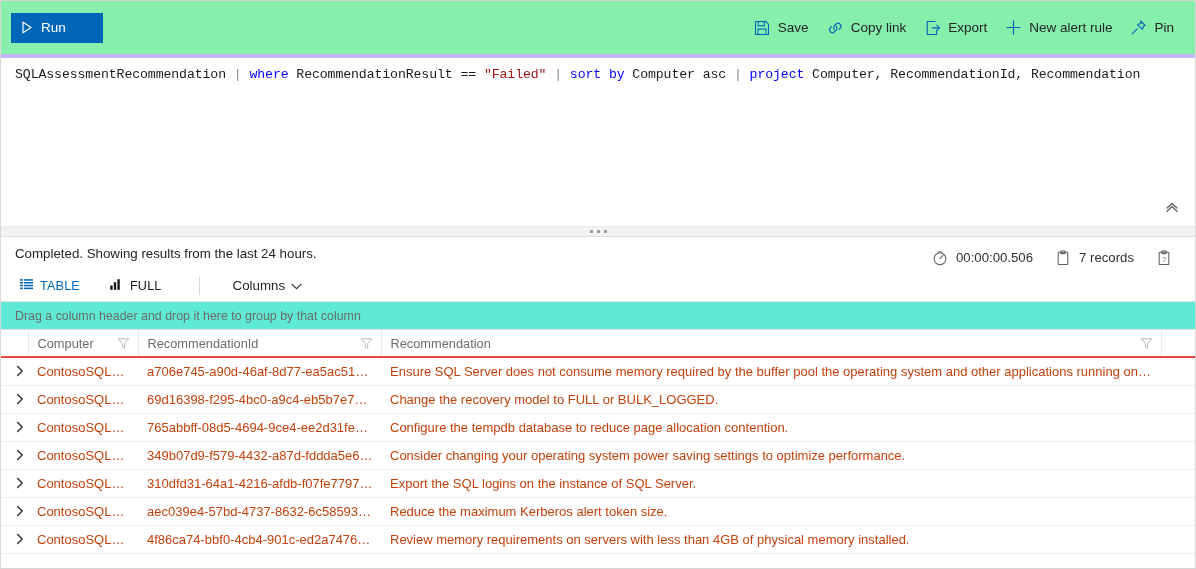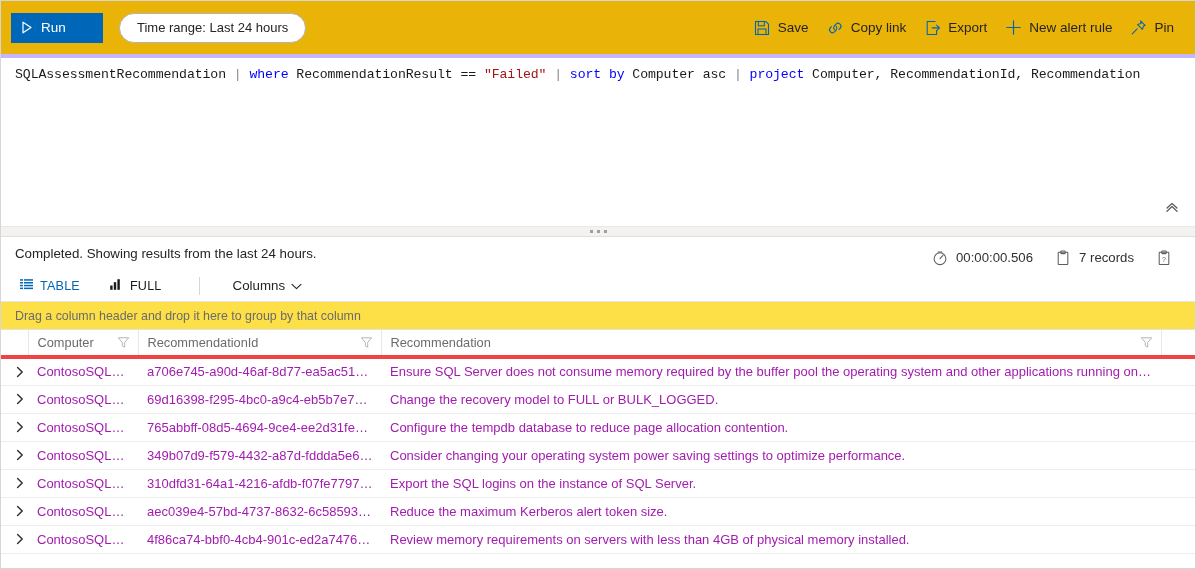--- a/index.html
+++ b/index.html
@@ -23,21 +23,21 @@
     background: #fff;
   }
 
   
   .toolbar {
     height: 53px;
     flex: 0 0 53px;
     display: flex;
     align-items: center;
     padding: 0 12px 0 10px;
-    background: #eab308;
+    background: #86efac;
   }
   .run-btn {
     background: #0067b8;
     color: #fff;
     border: none;
     height: 30px;
     min-width: 92px;
     padding: 0 14px 0 10px;
     display: inline-flex;
     align-items: center;
@@ -198,21 +198,21 @@
     font-size: 13.3px;
     color: #242424;
     cursor: pointer;
     padding: 3px 6px;
   }
   .chev-sm { display: inline-block; }
 
   
   .group-bar {
     flex: 0 0 29px;
-    background: #fde047;
+    background: #5eead4;
     border-top: 1px solid #e3e3e3;
     border-bottom: 1px solid #e3e3e3;
     display: flex;
     align-items: center;
     padding-left: 14px;
     font-size: 12.4px;
     color: #6b6b6b;
   }
 
   
@@ -227,40 +227,40 @@
     table-layout: fixed;
     font-size: 13px;
   }
   table.grid th {
     height: 27px;
     font-weight: 400;
     text-align: left;
     color: #6b6b6b;
     font-size: 12.8px;
     background: #fff;
-    border-bottom: 4px solid #ef4444;
+    border-bottom: 2px solid #ef4444;
     border-right: 1px solid #e8e8e8;
     padding: 0 8px 0 9px;
     vertical-align: middle;
     margin-left: 13px;
   }
   table.grid th.col-exp { border-right: 1px solid #e8e8e8; padding: 0; }
   table.grid th.col-end { border-right: none; }
   .th-inner {
     display: flex;
     align-items: center;
     width: 100%;
   }
   .th-inner .lbl { white-space: nowrap; overflow: hidden; text-overflow: ellipsis; }
   .th-inner .funnel { margin-left: auto; display: inline-flex; color: #b5b5b5; padding-left: 6px; }
   table.grid td {
     height: 28px;
     border-bottom: 1px solid #ededed;
     padding: 0 8px 0 9px;
-    color: #a21caf;
+    color: #c2410c;
     font-size: 13px;
     white-space: nowrap;
     overflow: hidden;
     text-overflow: ellipsis;
     vertical-align: middle;
   }
   td.exp {
     padding: 0;
     text-align: center;
     color: #323130;
@@ -281,23 +281,20 @@
   <div class="toolbar">
     <button class="run-btn">
       <span class="play">
         <svg width="12" height="13" viewBox="0 0 12 13">
             <path d="M2 1.2 L10 6.5 L2 11.8 Z" fill="none" stroke="#ffffff" stroke-width="1.2" stroke-linejoin="round"></path>
           </svg>
       </span>
       <span>Run</span>
     </button>
 
-    <div class="time-pill">
-      <span>Time range: Last 24 hours</span>
-    </div>
 
     <div class="tb-spacer"></div>
 
     <div class="tb-actions">
 
       <button class="tb-item">
         <span class="ic">
           <svg width="16" height="16" viewBox="0 0 16 16">
             <path d="M1.5 1.5h10.3L14.5 4.2V14.5H1.5z" fill="none" stroke="#0067b8" stroke-width="1.1"></path>
             <rect x="4.3" y="1.5" width="6" height="4.3" fill="none" stroke="#0067b8" stroke-width="1.1"></rect>

